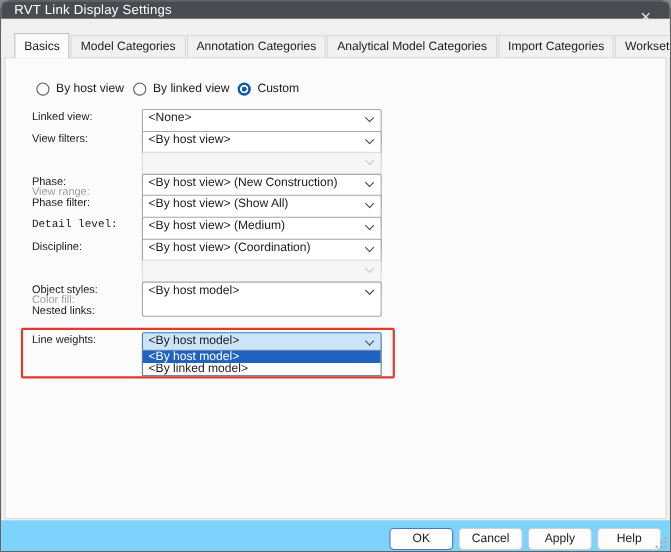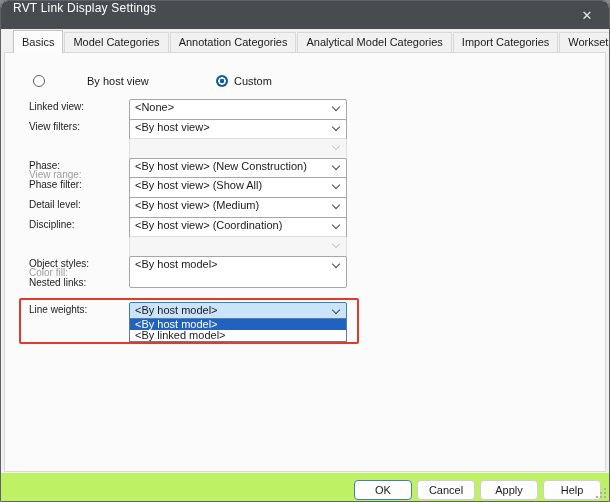--- a/index.html
+++ b/index.html
@@ -7,22 +7,22 @@
   body { font-family: "Liberation Sans", sans-serif; background:#888; }
 
   .dialog {
     position:relative; width:610px; height:502px;
     background:#f0f0f0; border:1px solid #5f6368;
     border-radius:8px 8px 2px 2px; overflow:hidden;
   }
 
   
   .titlebar {
-    position:absolute; top:0; left:0; right:0; height:32px;
-    background:#484c51; display:flex; 
+    position:absolute; top:0; left:0; right:0; height:16px;
+    background:#484c51; display:flex; align-items:center;
   }
   .titlebar .title { color:#ffffff; font-size:12px; margin-left:12px; letter-spacing:.2px; }
   .close-btn {
     position:absolute; right:4px; top:0; width:36px; height:28px;
     display:flex; align-items:center; justify-content:center;
     color:#e3e5e7; font-size:13px; cursor:pointer;
   }
 
   
   .tabstrip {
@@ -88,21 +88,21 @@
 
   
   .red-box {
     position:absolute; left:14px; top:245px; width:340px; height:46px;
     border:2px solid #e03a2c; border-radius:2px; z-index:8; pointer-events:none;
   }
 
   
   .footer {
     position:absolute; left:0; right:0; top:472px; bottom:0;
-    background:#bef264;
+    background:#7dd3fc;
     padding-left:44px;
   }
   .btn {
     position:absolute; top:7px; width:58px; height:20px;
     background:#fdfdfd; border:1px solid #cfcfcf; border-radius:4px;
     font-size:11px; color:#1a1a1a; display:flex; align-items:center; justify-content:center;
     cursor:pointer;
   }
   .btn.default { border-color:#4579c8; }
   .btn-ok { left:353px; } .btn-cancel { left:416px; } .btn-apply { left:479px; } .btn-help { left:542px; }
@@ -127,23 +127,27 @@
     <div class="tab active">Basics</div>
     <div class="tab">Model Categories</div>
     <div class="tab">Annotation Categories</div>
     <div class="tab">Analytical Model Categories</div>
     <div class="tab">Import Categories</div>
     <div class="tab">Worksets</div>
   </div>
 
   <div class="page">
 
-    <div class="radio-item" style="left:28px;gap:36px;">
+    <div class="radio-item" style="left:28px;">
       <span class="radio-circle"></span>
       <span class="radio-label">By host view</span>
+    </div>
+    <div class="radio-item" style="left:116px;">
+      <span class="radio-circle"></span>
+      <span class="radio-label">By linked view</span>
     </div>
     <div class="radio-item" style="left:211px;">
       <span class="radio-circle checked"></span>
       <span class="radio-label">Custom</span>
     </div>
 
     <span class="field-label" style="top:46px;">Linked view:</span>
     <div class="combo" style="top:46px;">
       <span>&lt;None&gt;</span>
       <i class="chev"></i>
@@ -166,21 +170,21 @@
       <span>&lt;By host view&gt; (New Construction)</span>
       <i class="chev"></i>
     </div>
 
     <span class="field-label" style="top:124px;">Phase filter:</span>
     <div class="combo" style="top:124px;">
       <span>&lt;By host view&gt; (Show All)</span>
       <i class="chev"></i>
     </div>
 
-    <span class="field-label" style="top:144px;">Detail level:</span>
+    <span class="field-label" style="top:144px;font-family:Liberation Mono, monospace;">Detail level:</span>
     <div class="combo" style="top:144px;">
       <span>&lt;By host view&gt; (Medium)</span>
       <i class="chev"></i>
     </div>
 
     <span class="field-label" style="top:164px;">Discipline:</span>
     <div class="combo" style="top:164px;">
       <span>&lt;By host view&gt; (Coordination)</span>
       <i class="chev"></i>
     </div>

